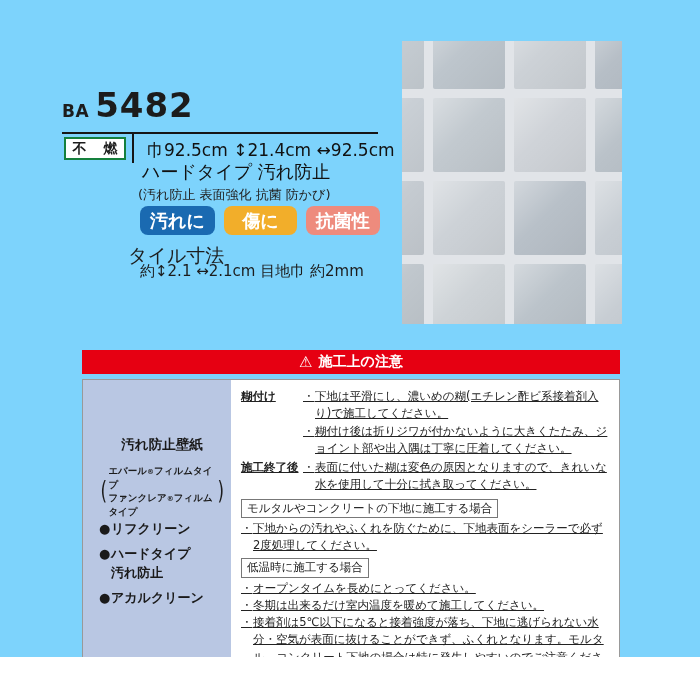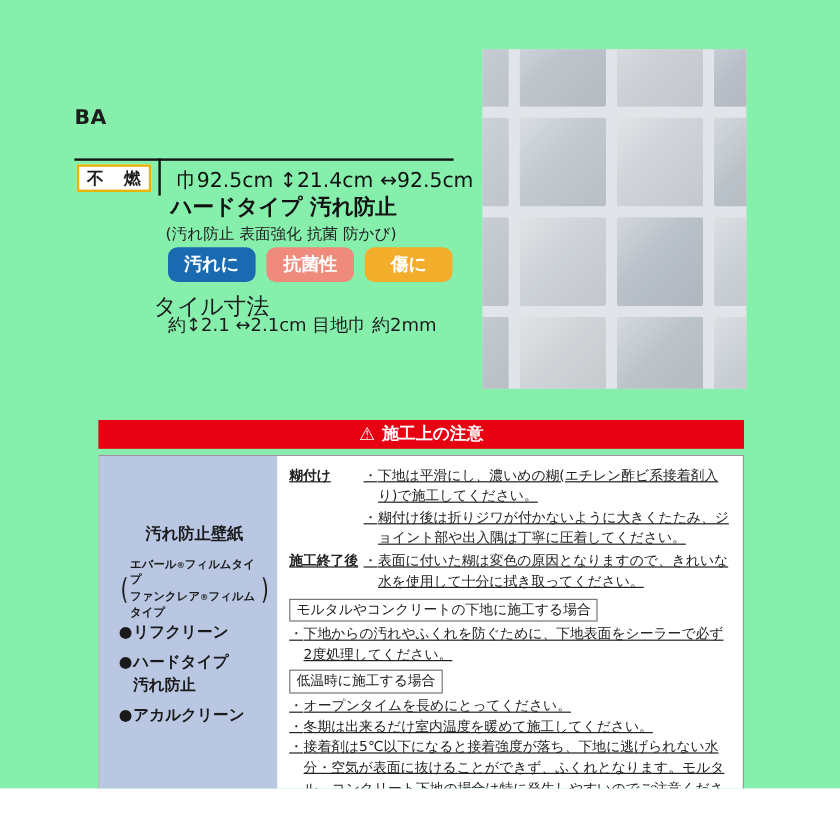--- a/index.html
+++ b/index.html
@@ -1,32 +1,32 @@
 <!DOCTYPE html>
 <html><head>
 <meta charset="utf-8">
 <style>
   html,body{margin:0;padding:0;background:#fff;}
   body{width:700px;height:700px;font-family:"DejaVu Sans","Liberation Sans",sans-serif;color:#1c1c1c;}
-  .canvas{position:relative;width:700px;height:657px;background:#86efac;overflow:hidden;}
+  .canvas{position:relative;width:700px;height:657px;background:#7dd3fc;overflow:hidden;}
 
   
   .code-block{position:absolute;left:62px;top:88px;display:flex;align-items:baseline;gap:6px;}
   .code-prefix{font-size:17px;font-weight:bold;letter-spacing:.5px;}
   .code-number{font-size:34px;font-weight:bold;letter-spacing:1px;line-height:1;}
   .rule{position:absolute;left:62px;top:132px;width:316px;height:2px;background:#161616;}
-  .flame-box{position:absolute;left:64px;top:137px;width:62px;height:23px;border:2px solid #eab308;
+  .flame-box{position:absolute;left:64px;top:137px;width:62px;height:23px;border:2px solid #15803d;
     display:flex;align-items:center;justify-content:center;font-size:14px;font-weight:600;
     letter-spacing:6px;text-indent:6px;box-sizing:border-box;background:#fff;}
   .flame-divider{position:absolute;left:132px;top:132px;width:2px;height:31px;background:#161616;}
   .dims{position:absolute;left:147px;top:139px;font-size:17px;color:#111;white-space:nowrap;}
-  .type-title{position:absolute;left:142px;top:160px;font-size:18px;font-weight:bold;color:#111;white-space:nowrap;}
+  .type-title{position:absolute;left:142px;top:160px;font-size:18px;font-weight:normal;color:#111;white-space:nowrap;}
   .type-sub{position:absolute;left:138px;top:186px;font-size:13px;color:#222;white-space:nowrap;}
   .badges{position:absolute;left:140px;top:206px;display:flex;gap:9px;}
-  .badge{min-width:73px;height:29px;border-radius:8px;color:#fff;font-weight:bold;font-size:15px;
+  .badge{min-width:73px;height:29px;border-radius:8px;color:#fff;font-weight:bold;font-size:18px;
     display:flex;align-items:center;justify-content:center;box-sizing:border-box;padding:0 10px;}
   .tile-heading{position:absolute;left:128px;top:243px;font-size:19px;}
   .tile-spec{position:absolute;left:140px;top:262px;font-size:15px;white-space:nowrap;}
 
   
   .photo{position:absolute;left:402px;top:41px;width:220px;height:283px;overflow:hidden;}
   .tile-grid{position:absolute;left:-50px;top:-26px;display:grid;
     grid-template-columns:repeat(4,72px);grid-auto-rows:74px;gap:9px;}
   .tile{border-radius:2px;}
 
@@ -56,34 +56,35 @@
   .sec-heading{display:inline-block;border:1px solid #777;padding:0 5px;margin:3px 0 2px;line-height:1.5;background:#fff;}
   .sec{margin-bottom:1px;}
 </style>
 </head>
 <body>
 
 <div class="canvas">
 
   <div class="code-block">
     <span class="code-prefix">BA</span>
+    <span class="code-number">5482</span>
   </div>
   <div class="rule"></div>
 
   <div class="flame-box">不 燃</div>
   <div class="flame-divider"></div>
   <div class="dims">巾92.5cm ↕21.4cm ↔92.5cm</div>
 
   <div class="type-title">ハードタイプ 汚れ防止</div>
   <div class="type-sub">(汚れ防止 表面強化 抗菌 防かび)</div>
 
   <div class="badges">
       <span class="badge" style="background: rgb(26, 106, 177);">汚れに</span>
+      <span class="badge" style="background: rgb(242, 174, 42);">傷に</span>
       <span class="badge" style="background: rgb(238, 139, 125);">抗菌性</span>
-      <span class="badge" style="background: rgb(242, 174, 42);">傷に</span>
     </div>
 
   <div class="tile-heading">タイル寸法</div>
   <div class="tile-spec">約↕2.1 ↔2.1cm 目地巾 約2mm</div>
 
   <div class="photo" title="グレーのタイル柄壁紙サンプル" style="background: rgb(225, 228, 232);">
     <div class="tile-grid">
         <div class="tile" style="background: linear-gradient(135deg, rgba(255, 255, 255, 0.38), rgba(255, 255, 255, 0) 45%, rgba(0, 0, 0, 0.05)), rgb(198, 205, 211);"></div>
         <div class="tile" style="background: linear-gradient(135deg, rgba(255, 255, 255, 0.38), rgba(255, 255, 255, 0) 45%, rgba(0, 0, 0, 0.05)), rgb(189, 197, 204);"></div>
         <div class="tile" style="background: linear-gradient(135deg, rgba(255, 255, 255, 0.38), rgba(255, 255, 255, 0) 45%, rgba(0, 0, 0, 0.05)), rgb(204, 209, 214);"></div>

